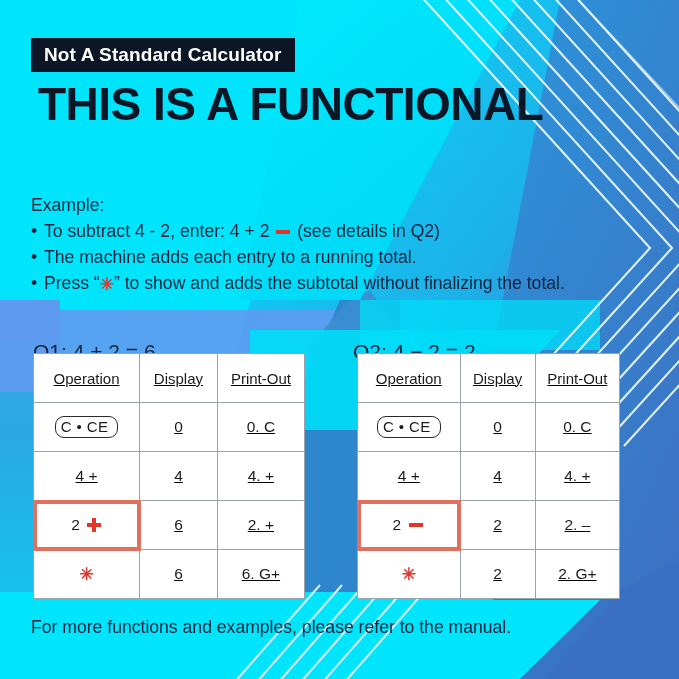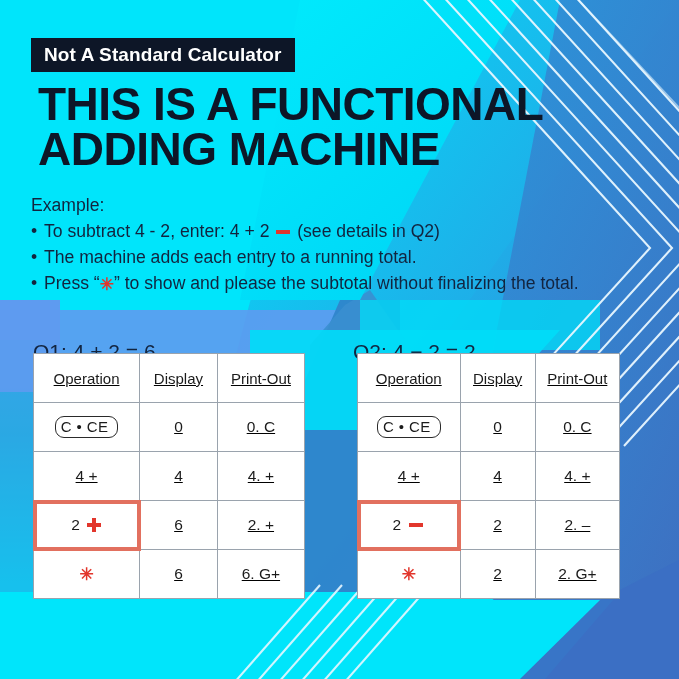--- a/index.html
+++ b/index.html
@@ -236,39 +236,38 @@
       </g>
     </svg>
   </div>
 
   <div id="content">
 
     <div class="eyebrow">Not A Standard Calculator</div>
 
     <div class="headline">
       <span class="l1">THIS IS A FUNCTIONAL</span>
-      <span class="l2">ADDING MACHINE</span>
     </div>
 
     <div class="example-block">
       <span class="lead">Example:</span>
 
 
       <span class="bullet">
         <span class="dot">•</span><span>To subtract 4 - 2, enter: 4 + 2</span>
         <span class="sym-minus"></span>
         <span>(see details in Q2)</span>
       </span>
 
       <span class="bullet">
         <span class="dot">•</span><span>The machine adds each entry to a running total.</span>
       </span>
 
       <span class="bullet">
-        <span class="dot">•</span><span>Press “</span><span class="sym-star">✳</span><span>” to show and please the subtotal without finalizing the total.</span>
+        <span class="dot">•</span><span>Press “</span><span class="sym-star">✳</span><span>” to show and adds the subtotal without finalizing the total.</span>
       </span>
     </div>
 
     <div class="qlabel" id="q1-label">Q1: 4 + 2 = 6</div>
 
     <table class="calc" id="table-q1">
       <tbody>
           <tr class="head">
         <td class="col-op">Operation</td>
         <td class="col-disp">Display</td>
@@ -340,15 +339,16 @@
       <tr>
         <td class="col-op">
           <span class="sym-star">✳</span>
         </td>
         <td class="col-disp">2</td>
         <td class="col-print">2. G+</td>
       </tr>
     </tbody>
       </table>
 
+    <div class="footer-note">For more functions and examples, please refer to the manual.</div>
 
   </div>
 </div>
 
 </body></html>

